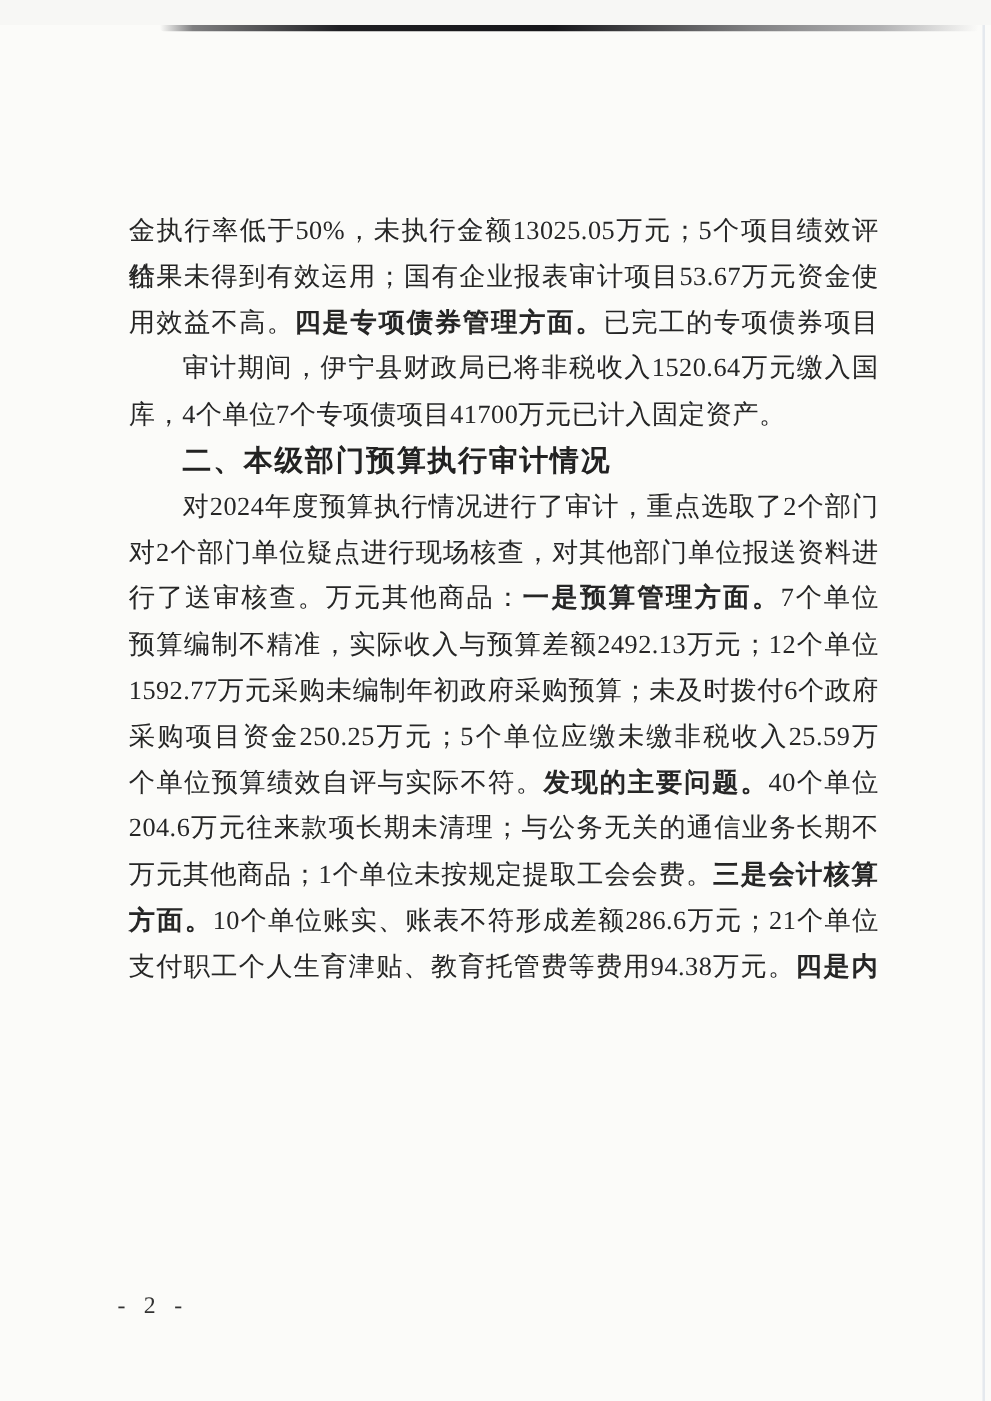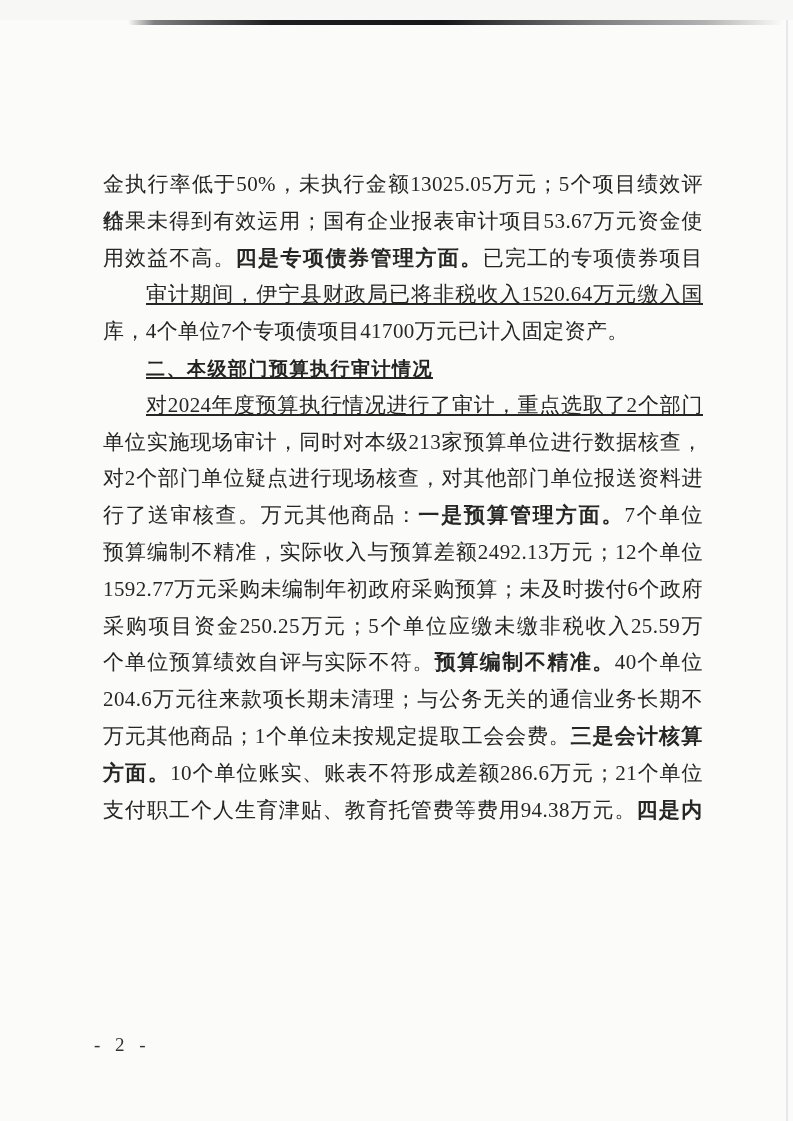--- a/index.html
+++ b/index.html
@@ -61,31 +61,30 @@
     text-align-last: justify;
     white-space: normal;
     color: #262626;
   }
   .line.end {
     text-align-last: left;
   }
   .line.indent {
     padding-left: 43px;
     width: 557px;
-    text-decoration: underline;
   }
   .line .seg.bold {
     font-family: Liberation Sans, sans-serif;
     font-weight: 700;
     letter-spacing: 0.8px;
   }
   .line.heading .seg {
     font-family: "Liberation Sans", "DejaVu Sans", sans-serif;
     font-weight: 700;
-    font-size: 19px;
+    font-size: 23px;
     letter-spacing: 1.5px;
     color: #222;
   }
   .footer-pagenum {
     position: absolute;
     left: 94px;
     top: 1014px;
     font-size: 19px;
     letter-spacing: 5px;
     color: #333;
@@ -100,27 +99,26 @@
   <div class="scan-edge"></div>
 
   <div class="doc-body">
       <div class="line"><span class="seg">金执行率低于50%，未执行金额13025.05万元；5个项目绩效评价</span></div>
       <div class="line"><span class="seg">结果未得到有效运用；国有企业报表审计项目53.67万元资金使</span></div>
       <div class="line"><span class="seg">用效益不高。</span><span class="seg bold">四是专项债券管理方面。</span><span class="seg">已完工的专项债券项目</span></div>
       <div class="line indent"><span class="seg">审计期间，伊宁县财政局已将非税收入1520.64万元缴入国</span></div>
       <div class="line end"><span class="seg">库，4个单位7个专项债项目41700万元已计入固定资产。</span></div>
       <div class="line indent end heading"><span class="seg bold">二、本级部门预算执行审计情况</span></div>
       <div class="line indent"><span class="seg">对2024年度预算执行情况进行了审计，重点选取了2个部门</span></div>
-      <div class="line"><span class="seg">单位实施现场审计，同时对本级213家预算单位进行数据核查，</span></div>
       <div class="line"><span class="seg">对2个部门单位疑点进行现场核查，对其他部门单位报送资料进</span></div>
       <div class="line"><span class="seg">行了送审核查。万元其他商品：</span><span class="seg bold">一是预算管理方面。</span><span class="seg">7个单位</span></div>
       <div class="line"><span class="seg">预算编制不精准，实际收入与预算差额2492.13万元；12个单位</span></div>
       <div class="line"><span class="seg">1592.77万元采购未编制年初政府采购预算；未及时拨付6个政府</span></div>
       <div class="line"><span class="seg">采购项目资金250.25万元；5个单位应缴未缴非税收入25.59万</span></div>
-      <div class="line"><span class="seg">个单位预算绩效自评与实际不符。</span><span class="seg bold">预算编制不精准。</span><span class="seg">40个单位</span></div>
+      <div class="line"><span class="seg">个单位预算绩效自评与实际不符。</span><span class="seg bold">发现的主要问题。</span><span class="seg">40个单位</span></div>
       <div class="line"><span class="seg">204.6万元往来款项长期未清理；与公务无关的通信业务长期不</span></div>
       <div class="line"><span class="seg">万元其他商品；1个单位未按规定提取工会会费。</span><span class="seg bold">三是会计核算</span></div>
       <div class="line"><span class="seg bold">方面。</span><span class="seg">10个单位账实、账表不符形成差额286.6万元；21个单位</span></div>
       <div class="line"><span class="seg">支付职工个人生育津贴、教育托管费等费用94.38万元。</span><span class="seg bold">四是内</span></div>
     </div>
 
   <div class="footer-pagenum">- 2 -</div>
 </div>
 
 </body></html>

